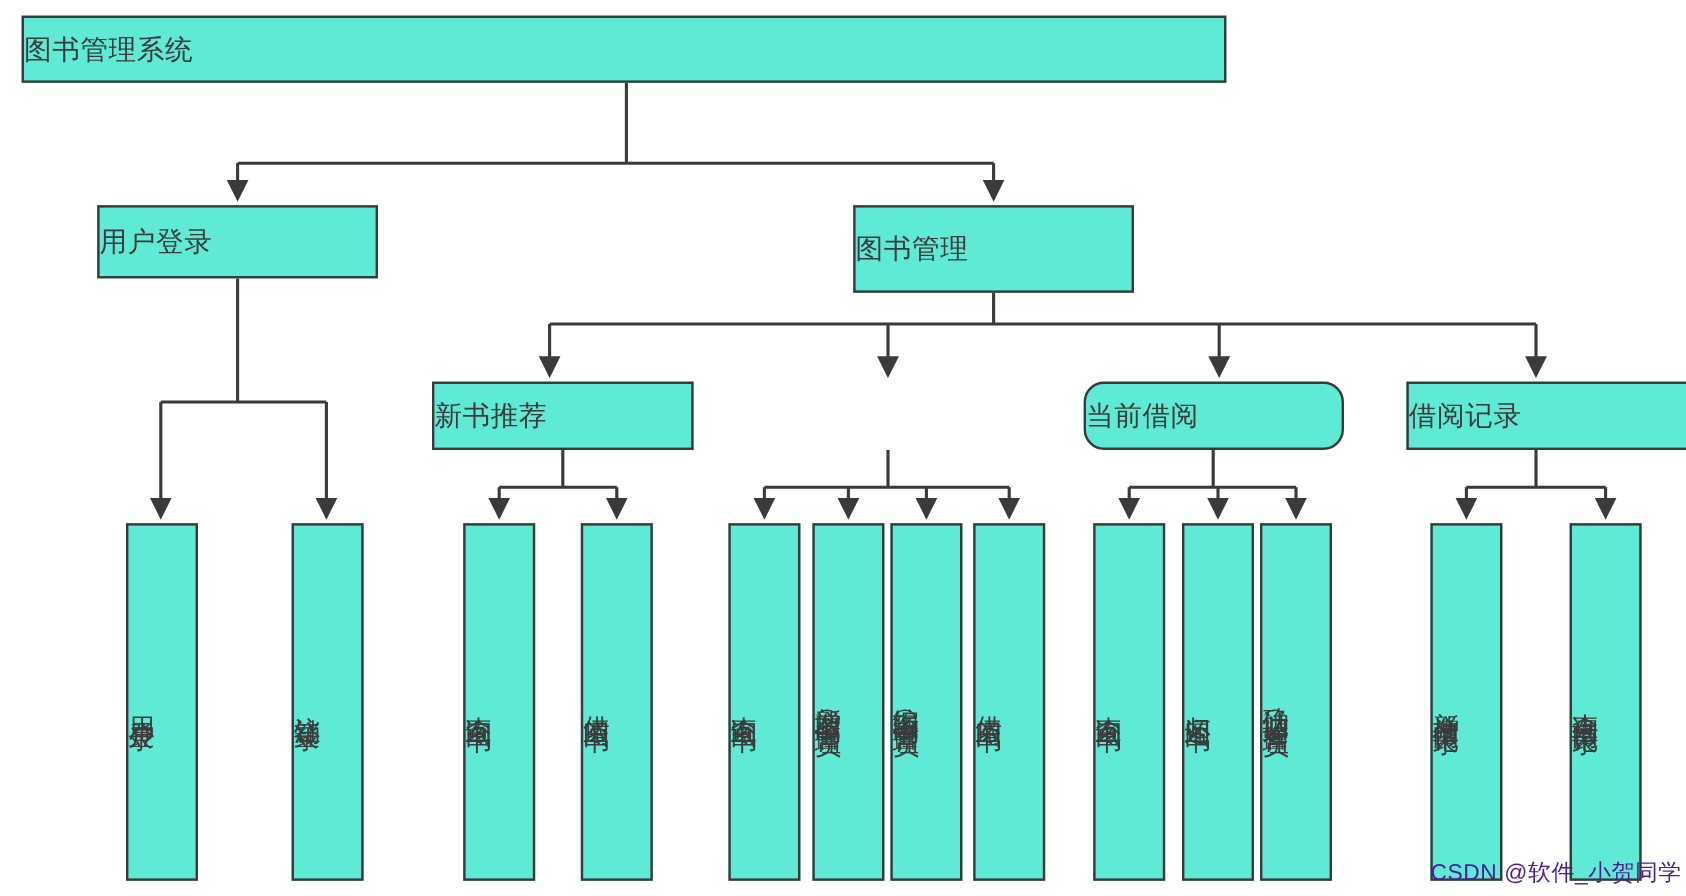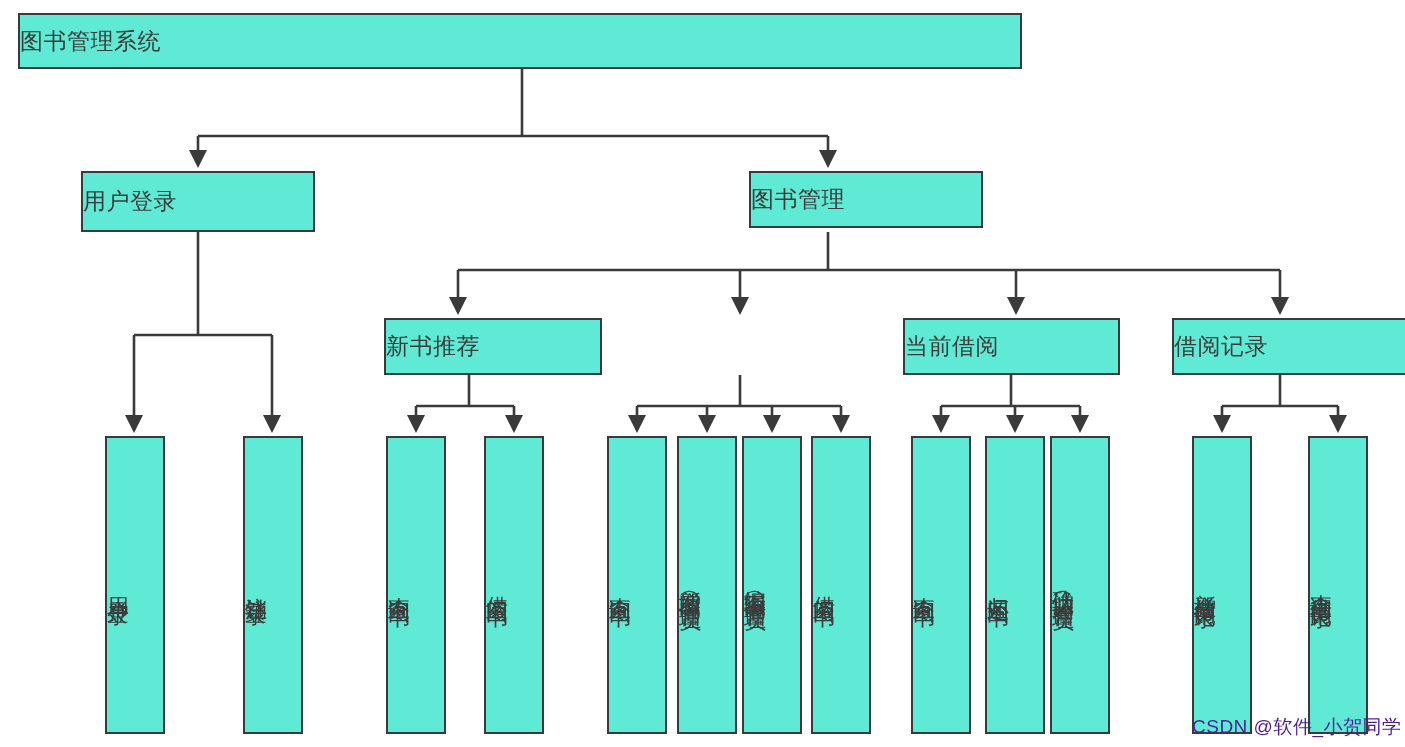--- a/index.html
+++ b/index.html
@@ -116,28 +116,28 @@
     </g>
   </svg>
 
   <div class="node horizontal" style="left:18px; top:13px; width:1004px; height:56px;">
     <span class="hlabel">图书管理系统</span>
   </div>
 
   <div class="node horizontal" style="left:81px; top:171px; width:234px; height:61px;">
     <span class="hlabel">用户登录</span>
   </div>
-  <div class="node horizontal" style="left:749px; top:171px; width:234px; height:57px;">
+  <div class="node horizontal" style="left:711px; top:171px; width:234px; height:73px;">
     <span class="hlabel">图书管理</span>
   </div>
 
-  <div class="node horizontal" style="left:360px; top:318px; width:218px; height:57px;margin-left:24px;">
+  <div class="node horizontal" style="left:360px; top:318px; width:218px; height:57px;">
     <span class="hlabel">新书推荐</span>
   </div>
-  <div class="node horizontal" style="left:903px; top:318px; width:217px; height:57px;">
+  <div class="node horizontal" style="left:903px; top:318px; width:217px; height:57px;border-radius:17px;">
     <span class="hlabel">当前借阅</span>
   </div>
   <div class="node horizontal" style="left:1172px; top:318px; width:260px; height:57px;">
     <span class="hlabel">借阅记录</span>
   </div>
 
   <div class="node vertical" style="left:105px; top:436px; width:60px; height:298px;">
     <span class="vlabel">用户登录</span>
   </div>
   <div class="node vertical" style="left:243px; top:436px; width:60px; height:298px;">

